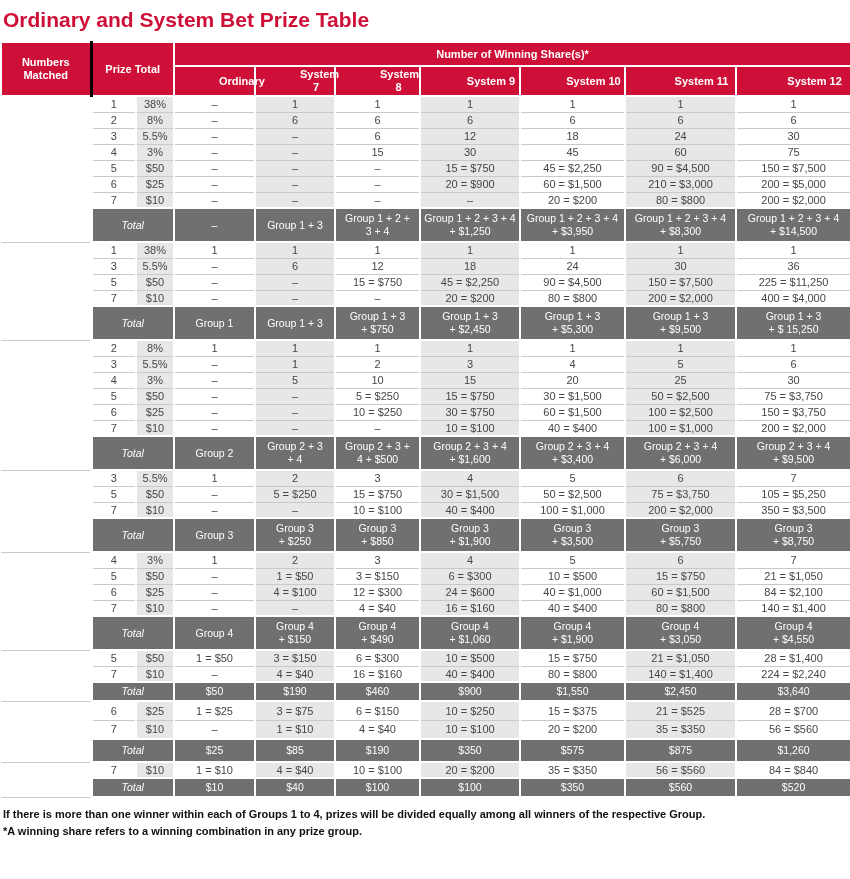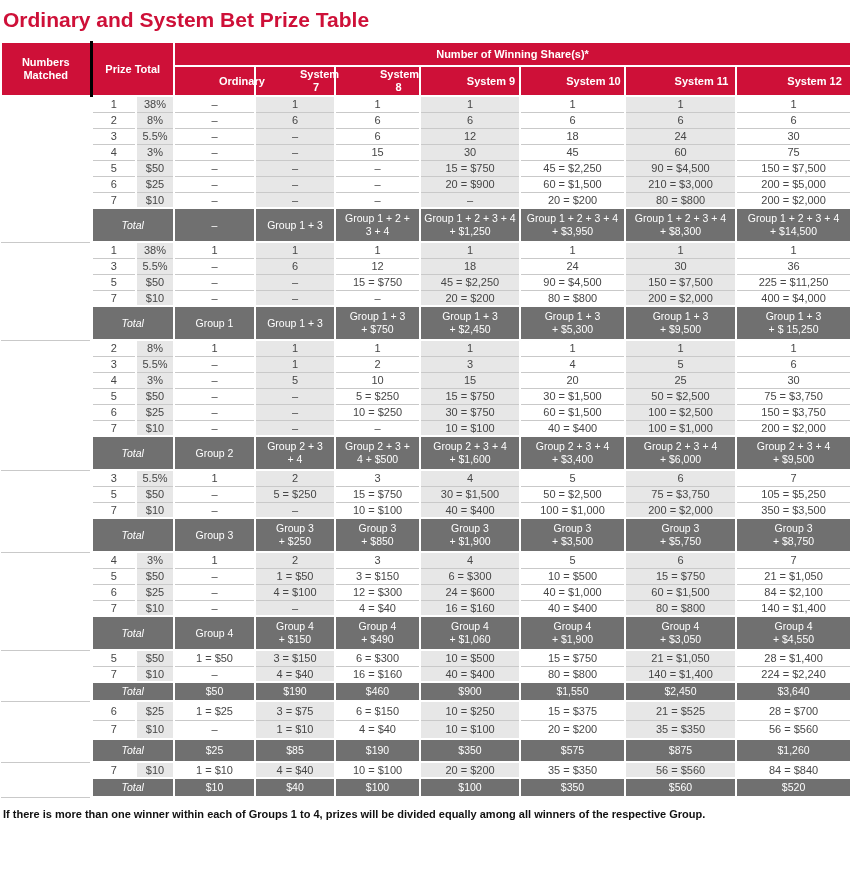--- a/index.html
+++ b/index.html
@@ -563,14 +563,15 @@
           <td class="total-cell">$100</td>
           <td class="total-cell">$350</td>
           <td class="total-cell">$560</td>
           <td class="total-cell">$520</td>
         </tr>
       </tbody>
   </table>
 
   <div class="footnotes">
     <p>If there is more than one winner within each of Groups 1 to 4, prizes will be divided equally among all winners of the respective Group.</p>
+    <p>*A winning share refers to a winning combination in any prize group.</p>
   </div>
 </div>
 
 </body></html>

